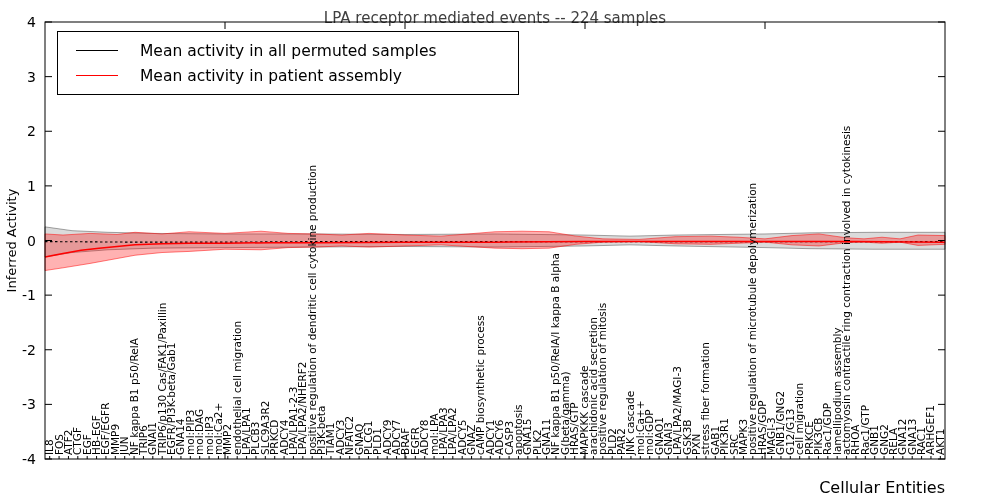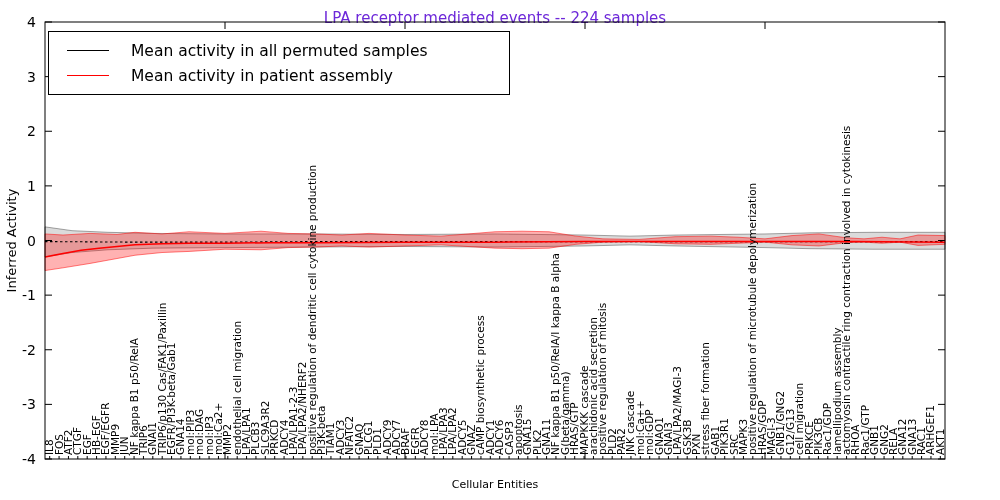--- a/index.html
+++ b/index.html
@@ -1,24 +1,24 @@
 <!DOCTYPE html>
 <html><head>
 <meta charset="utf-8">
 <style>
   html,body{margin:0;padding:0;background:#fff;}
   .fig{position:relative;width:1000px;height:500px;background:#fff;
        font-family:"DejaVu Sans","Liberation Sans",sans-serif;overflow:hidden;}
   .title{position:absolute;left:45px;top:9px;width:900px;text-align:center;
-         font-size:15px;color:#6d28d9;}
-  .xlab{position:absolute;left:45px;top:478px;width:900px;text-align:center;
-        font-size:11px;color:#000;}
+         font-size:15px;color:#404040;}
+  .xlab{position:absolute;left:45px;top:478px;width:900px;text-align:right;
+        font-size:16px;color:#000;}
   .ylab{position:absolute;left:-54px;top:233px;width:130px;text-align:center;
         font-size:13px;color:#000;transform:rotate(-90deg);}
-  .legend{position:absolute;left:48px;top:31px;width:442px;border:1px solid #000;
+  .legend{position:absolute;left:57px;top:31px;width:442px;border:1px solid #000;
           background:#fff;padding:6px 8px 6px 10px;z-index:5;}
   .legend-row{display:flex;align-items:center;height:25px;}
   .legend-swatch{display:inline-block;width:42px;height:0;border-top:1.6px solid #000;
                  margin:0 22px 0 8px;}
   .legend-label{font-size:15.5px;color:#000;white-space:nowrap;}
   svg{position:absolute;left:0;top:0;}
 </style>
 </head>
 <body>
 

